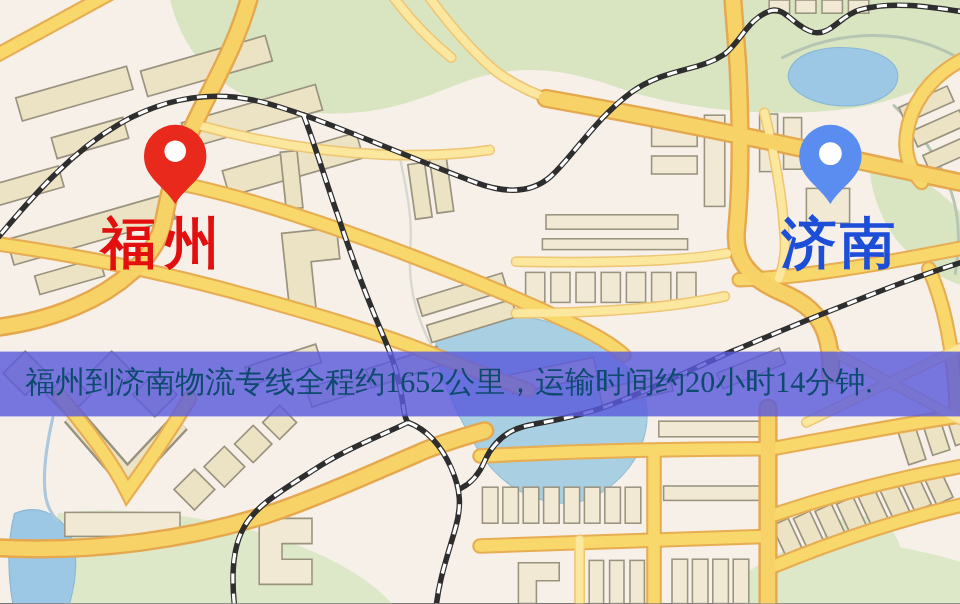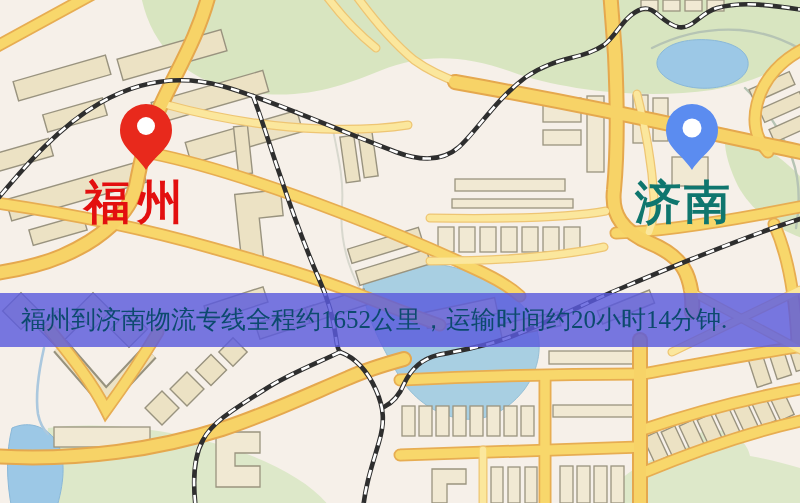--- a/index.html
+++ b/index.html
@@ -19,21 +19,21 @@
   .rf{fill:none;stroke:#f8d76b;stroke-width:9.5;stroke-linecap:round;}
   .wc{fill:none;stroke:#e5a84e;stroke-width:16;stroke-linecap:round;}
   .wf{fill:none;stroke:#f7d367;stroke-width:12;stroke-linecap:round;}
   .mc{fill:none;stroke:#eec573;stroke-width:9;stroke-linecap:round;}
   .mf{fill:none;stroke:#fbe79d;stroke-width:6.5;stroke-linecap:round;}
   .ryb{fill:none;stroke:#2e2e2e;stroke-width:4.6;stroke-linecap:round;}
   .ryd{fill:none;stroke:#ffffff;stroke-width:2.6;stroke-dasharray:8.5 8.5;stroke-linecap:butt;}
   .city-label{position:absolute;font-family:"Liberation Serif","DejaVu Serif",serif;
       font-size:46px;font-weight:bold;line-height:1;white-space:nowrap;}
   #label-origin{left:84px;top:180px;color:#e30f0f;letter-spacing:7px;}
-  #label-dest{left:635px;top:180px;color:#0f766e;letter-spacing:3px;}
+  #label-dest{left:651px;top:180px;color:#1d4ed8;letter-spacing:3px;}
   #banner{position:absolute;left:0;top:293px;width:800px;height:54px;
       background:rgba(90,90,221,0.82);}
   #banner-text{position:absolute;left:21px;top:0;width:770px;height:54px;line-height:54px;
       color:#0c4a6e;font-size:25px;font-family:"Liberation Serif","DejaVu Serif",serif;
       white-space:nowrap;}
 </style>
 </head>
 <body>
 
 <div id="stage">

